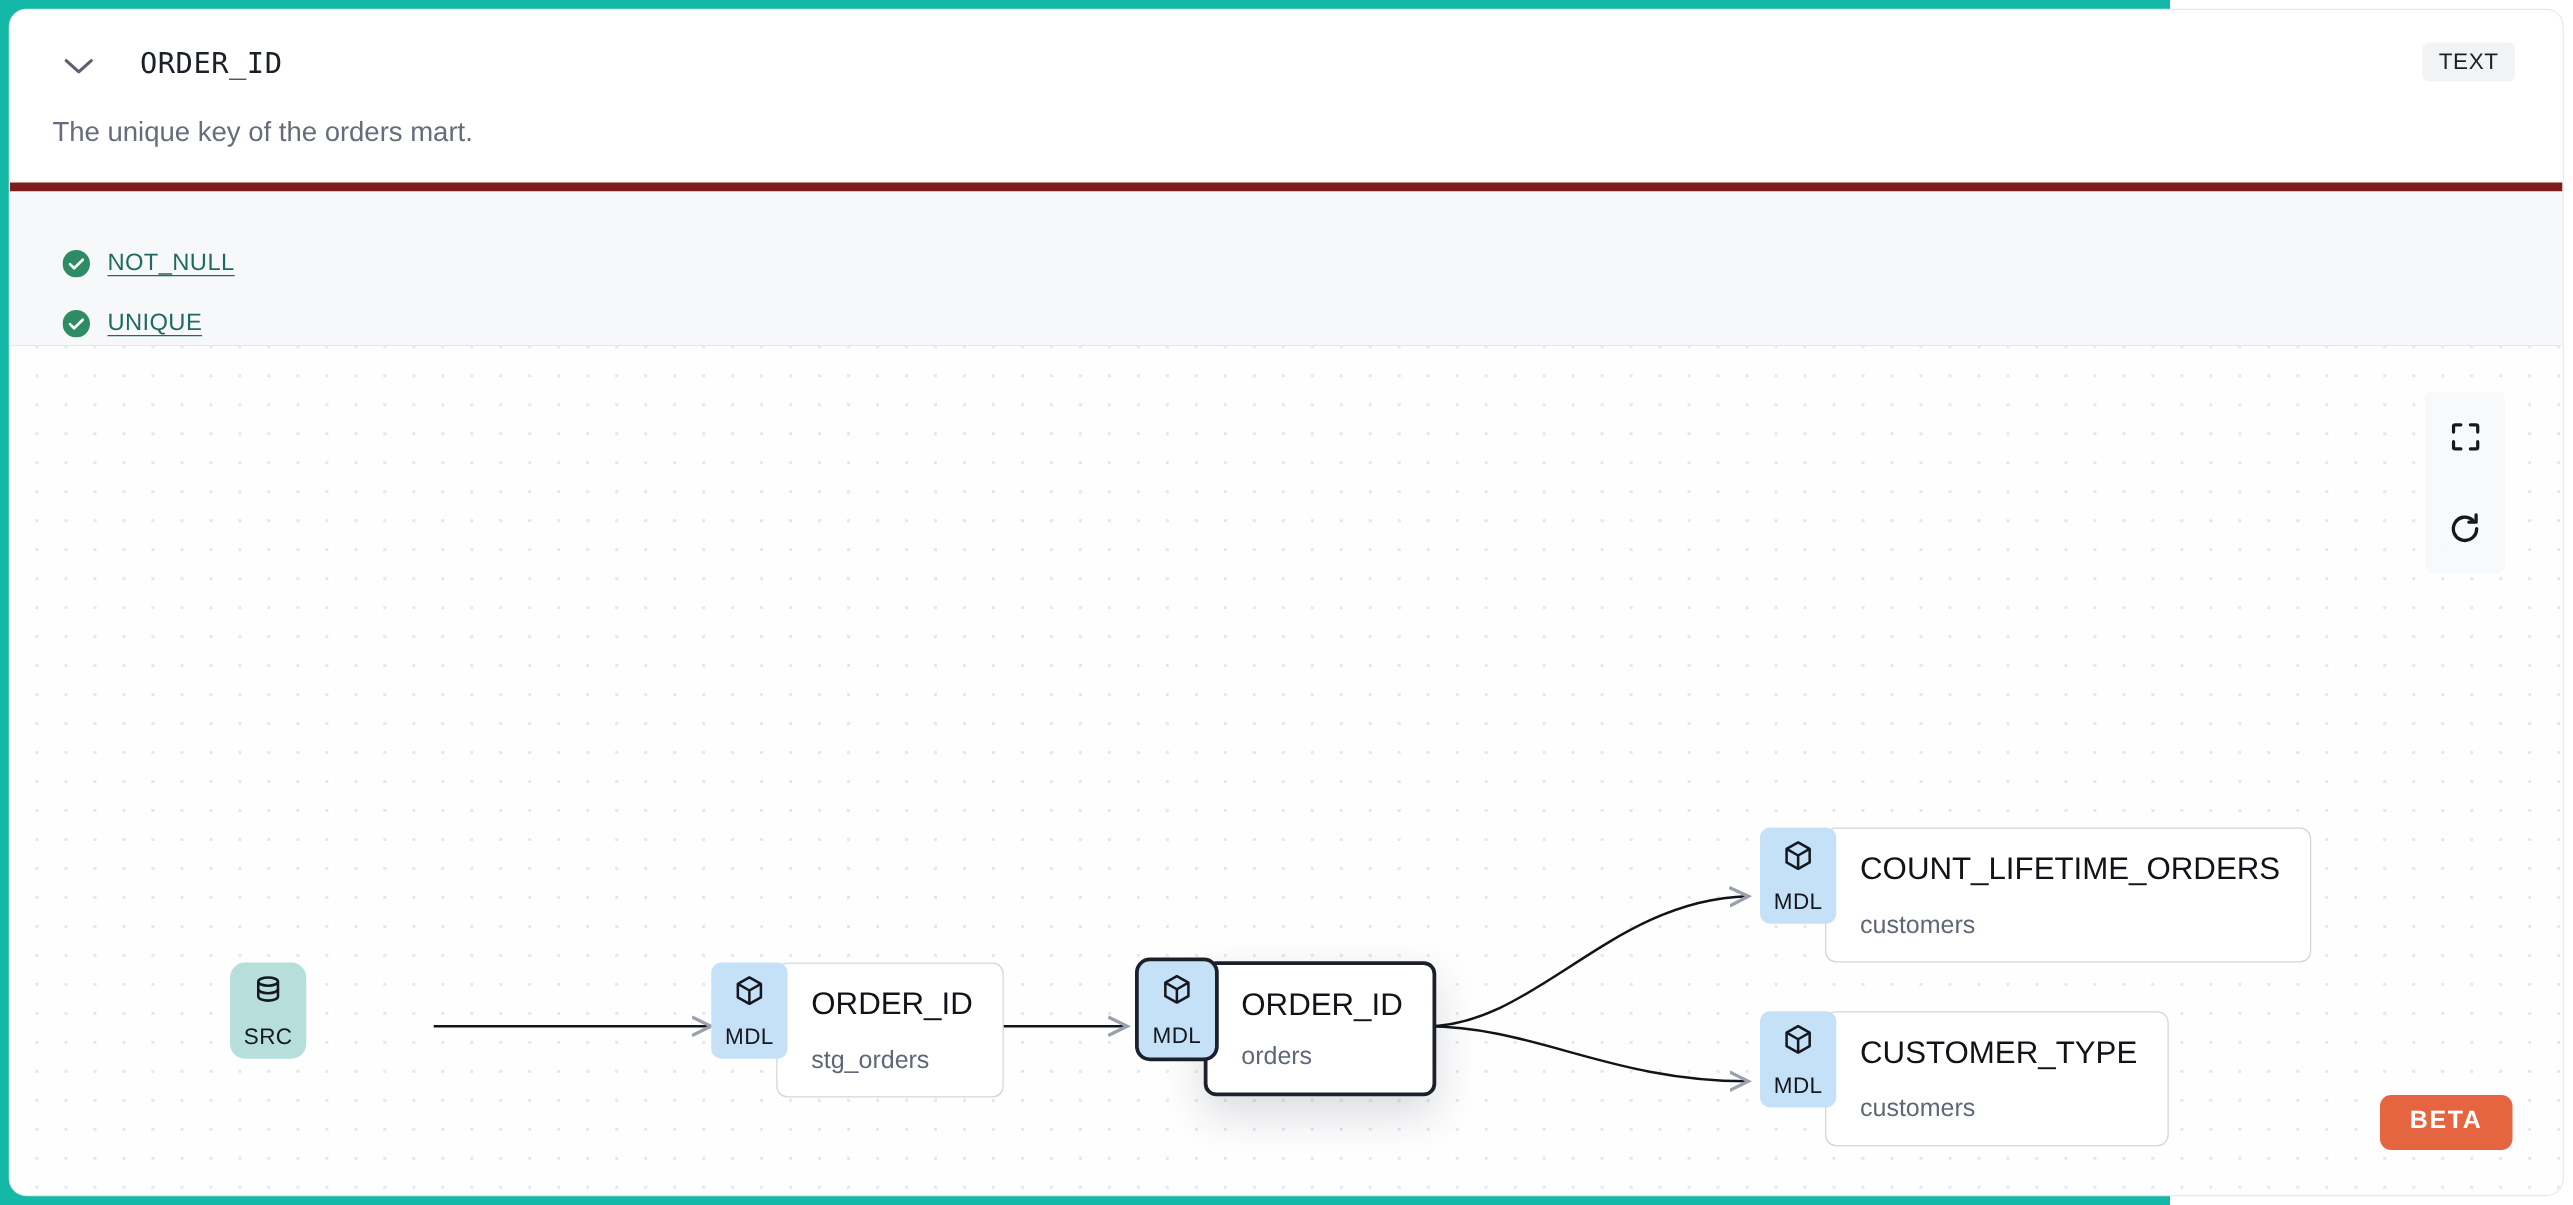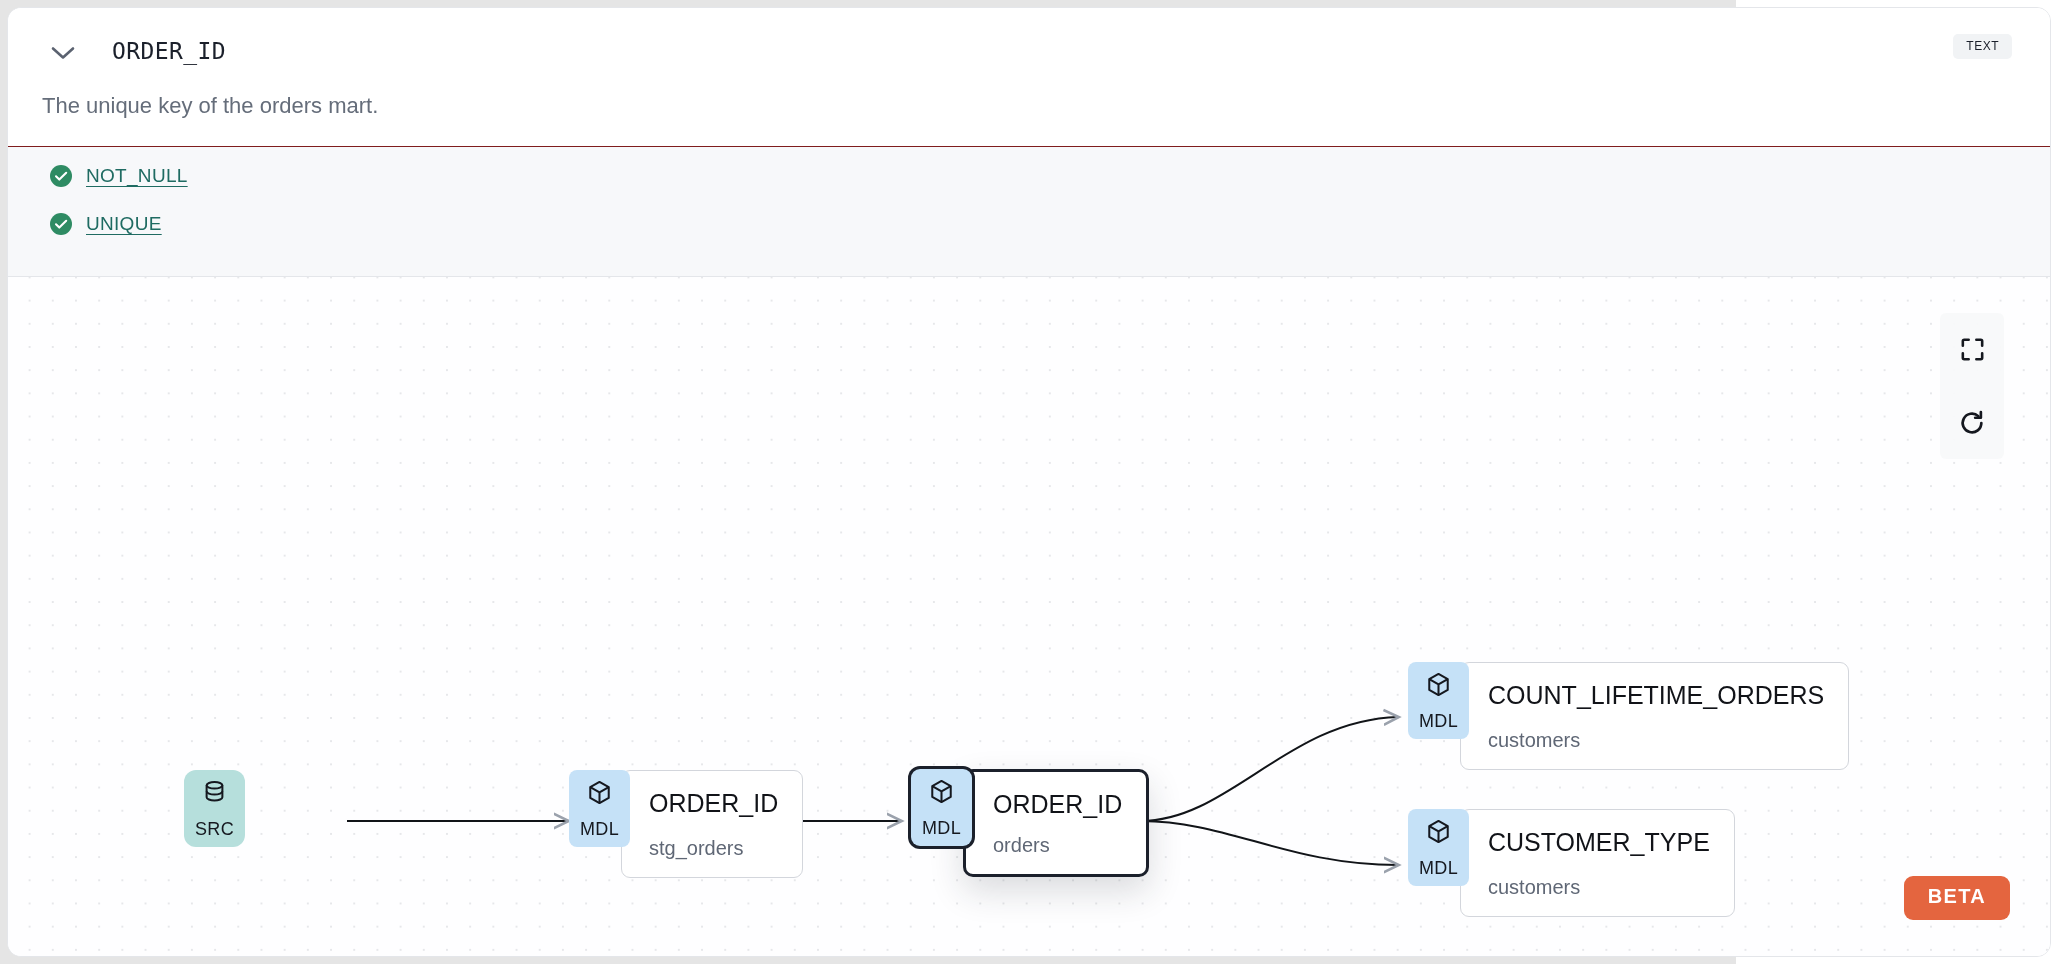--- a/index.html
+++ b/index.html
@@ -9,21 +9,21 @@
     height: 964px;
     background: #ffffff;
     font-family: "Liberation Sans", sans-serif;
     overflow: hidden;
   }
 
   #root {
     position: relative;
     width: 1736px;
     height: 964px;
-    background: #e5e5e5;
+    background: #14b8a6;
   }
 
   
   .panel {
     position: absolute;
     left: 7px;
     top: 7px;
     width: 2044px;
     height: 950px;
     background: #ffffff;
@@ -64,44 +64,44 @@
   }
 
   .type-badge {
     position: absolute;
     right: 38px;
     top: 26px;
     background: #f1f3f5;
     color: #1b202b;
     border-radius: 5px;
     padding: 6px 13px 7px;
-    font-size: 12px;
+    font-size: 18px;
     letter-spacing: 0.5px;
     line-height: 1;
     font-family: "Liberation Sans", sans-serif;
     text-align: center;
   }
 
   .col-desc {
     position: absolute;
     left: 34px;
     top: 85px;
     font-size: 22px;
     color: #656d7a;
     white-space: nowrap;
   }
 
   
   .tests {
     position: relative;
     height: 131px;
     background: #f7f8fa;
-    border-top: 1px solid #7f1d1d;
+    border-top: 7px solid #7f1d1d;
     border-bottom: 1px solid #e4e6ea;
-    padding: 5px 0 0 42px;
+    padding: 34px 0 0 42px;
   }
 
   .test-row {
     display: flex;
     align-items: center;
     height: 48px;
     gap: 14px;
   }
 
   .check-icon {

